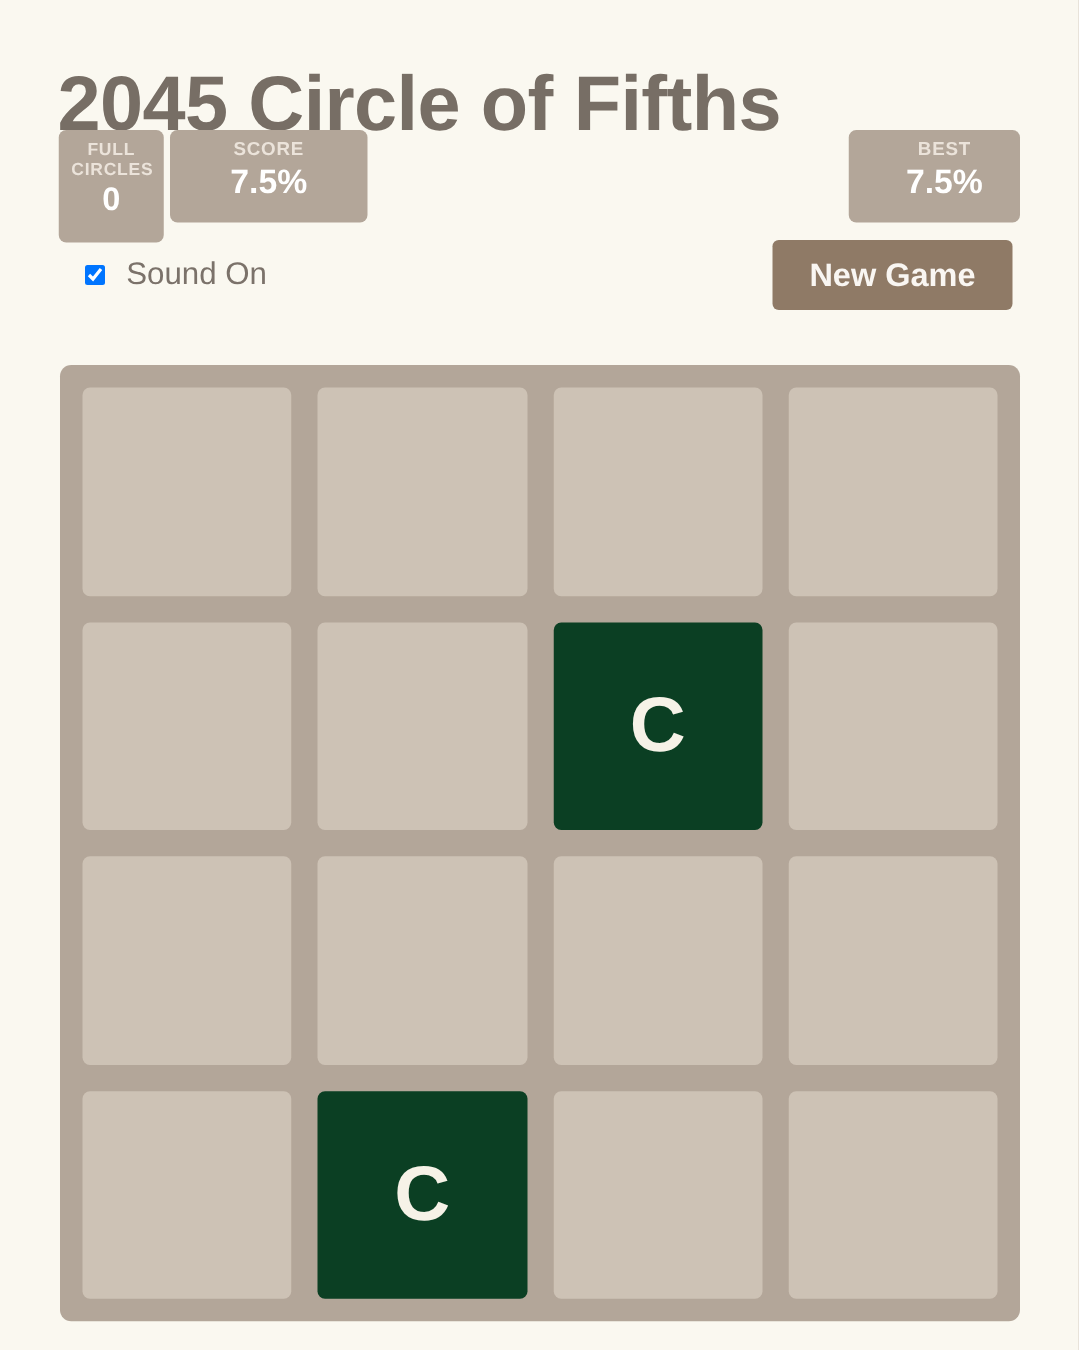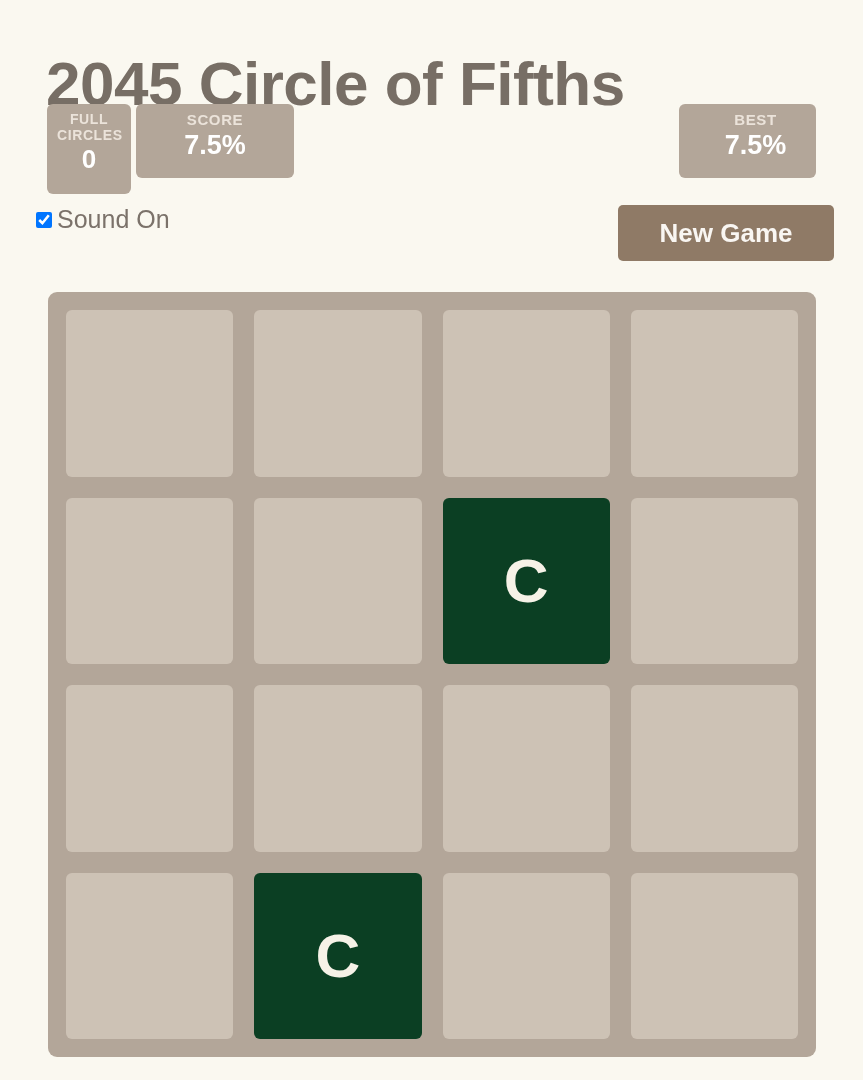--- a/index.html
+++ b/index.html
@@ -85,45 +85,45 @@
     left: 679px;
     top: 104px;
     width: 137px;
     height: 74px;
     padding-left: 26px;
   }
 
   
   .sound-row {
     position: absolute;
-    left: 36px;
+    left: 68px;
     top: 207px;
     display: flex;
     align-items: center;
-    gap: 5px;
+    gap: 17px;
     user-select: none;
   }
   .sound-checkbox {
     width: 16px;
     height: 16px;
     margin: 0;
     cursor: pointer;
   }
   .sound-label {
     font-size: 25px;
     color: #7b726a;
     line-height: 1;
   }
 
   
   .new-game-button {
     position: absolute;
     left: 618px;
-    top: 205px;
-    width: 216px;
+    top: 192px;
+    width: 192px;
     height: 56px;
     background: #8f7a66;
     color: #f9f6f2;
     border: none;
     border-radius: 5px;
     font-family: "Liberation Sans", sans-serif;
     font-size: 26px;
     font-weight: bold;
     cursor: pointer;
     padding: 0;

